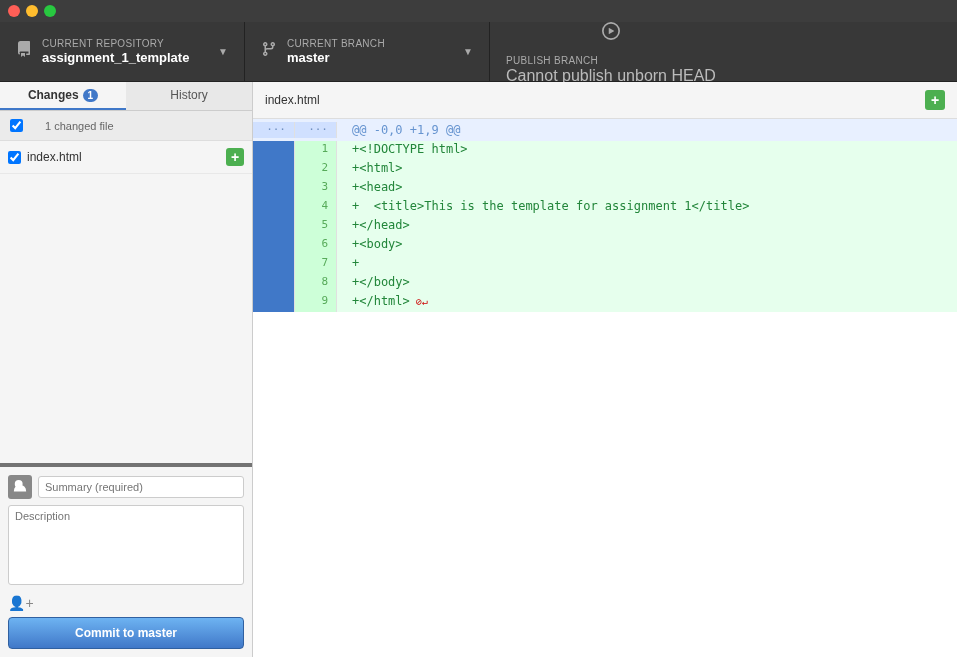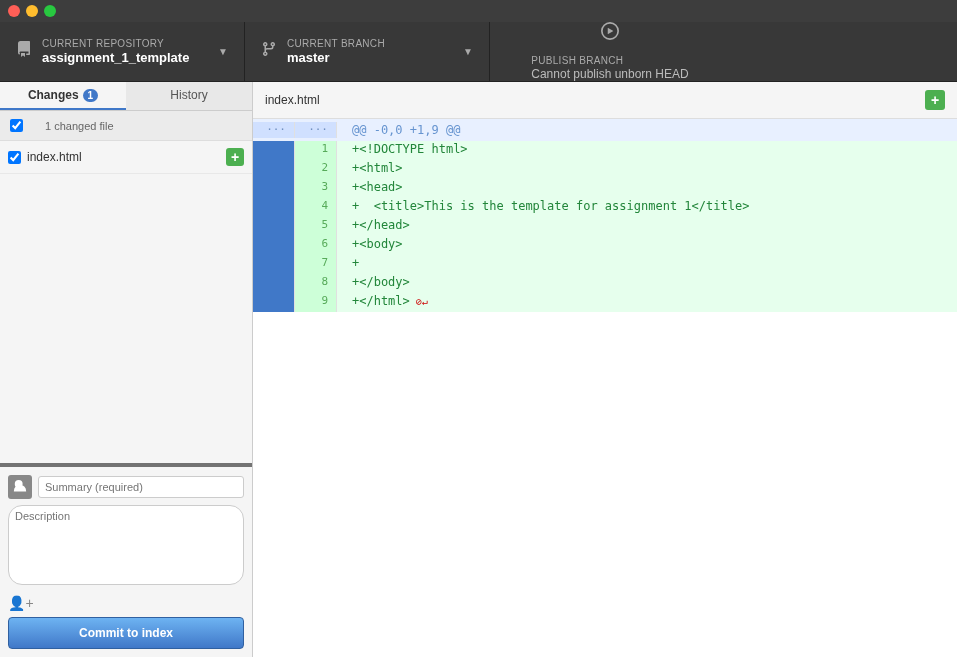--- a/index.html
+++ b/index.html
@@ -200,21 +200,21 @@
       border: 1px solid #ccc;
       border-radius: 3px;
       padding: 4px 6px;
       font-size: 11px;
       color: #999;
       background: white;
     }
     .commit-description {
       width: 100%;
       border: 1px solid #ccc;
-      border-radius: 14px;
+      border-radius: 3px;
       padding: 4px 6px;
       font-size: 11px;
       color: #999;
       resize: none;
       height: 80px;
       background: white;
       margin-bottom: 6px;
       font-family: inherit;
     }
     .commit-footer {
@@ -366,21 +366,21 @@
   </div>
 
   <div class="toolbar-section publish-section">
     <div class="toolbar-icon">
       <svg width="18" height="18" viewBox="0 0 16 16" fill="#aaa">
         <path fill-rule="evenodd" d="M8 0a8 8 0 100 16A8 8 0 008 0zM1.5 8a6.5 6.5 0 1113 0 6.5 6.5 0 01-13 0zm4.879-2.773l4.264 2.559a.25.25 0 010 .428l-4.264 2.559A.25.25 0 016 10.559V5.442a.25.25 0 01.379-.215z"></path>
       </svg>
     </div>
     <div class="toolbar-text">
       <span class="toolbar-label">Publish branch</span>
-      <span class="toolbar-value" style="font-size:12px; font-weight:400; color:#bbb;">Cannot publish unborn HEAD</span>
+      <span class="toolbar-value" style="font-size:16px; font-weight:400; color:#bbb;">Cannot publish unborn HEAD</span>
     </div>
   </div>
 </div>
 
 <div class="main-layout">
 
   <div class="left-panel">
 
     <div class="tabs">
       <div class="tab active">
@@ -410,21 +410,21 @@
           <svg width="14" height="14" viewBox="0 0 16 16" fill="white">
             <path d="M2 4.5a4.5 4.5 0 119 0 4.5 4.5 0 01-9 0zM1 12.5a7 7 0 0114 0v.5H1v-.5z"></path>
           </svg>
         </div>
         <input type="text" placeholder="Summary (required)" style="">
       </div>
       <textarea class="commit-description" placeholder="Description" style=""></textarea>
       <div class="commit-footer">
         <span class="commit-user-icon">👤+</span>
       </div>
-      <button class="commit-button">Commit to index</button>
+      <button class="commit-button">Commit to master</button>
     </div>
   </div>
 
   <div class="right-panel">
 
     <div class="diff-header">
       <span class="diff-filename">index.html</span>
       <div class="diff-add-icon">+</div>
     </div>
 

